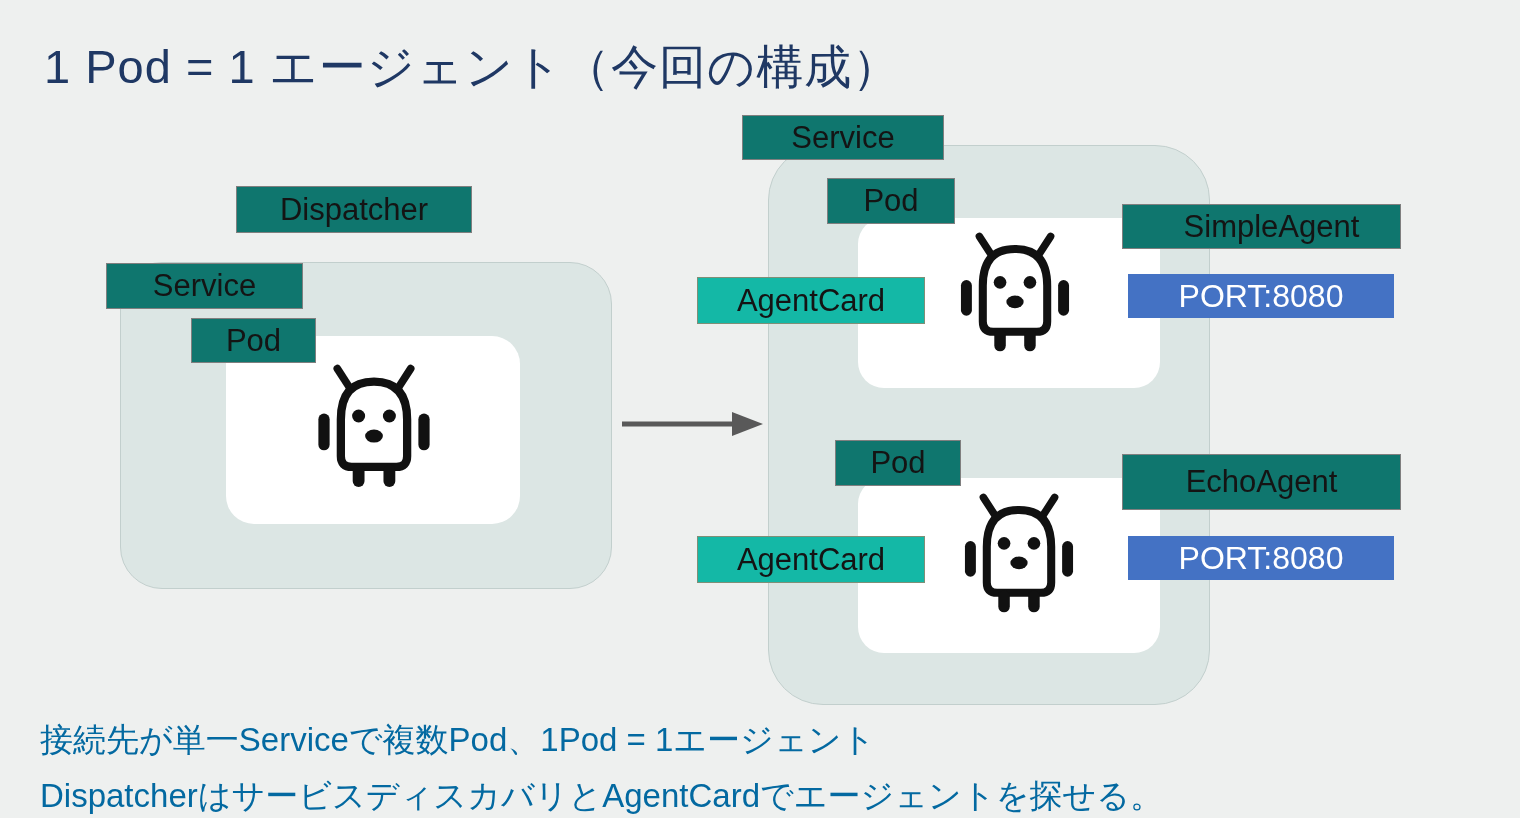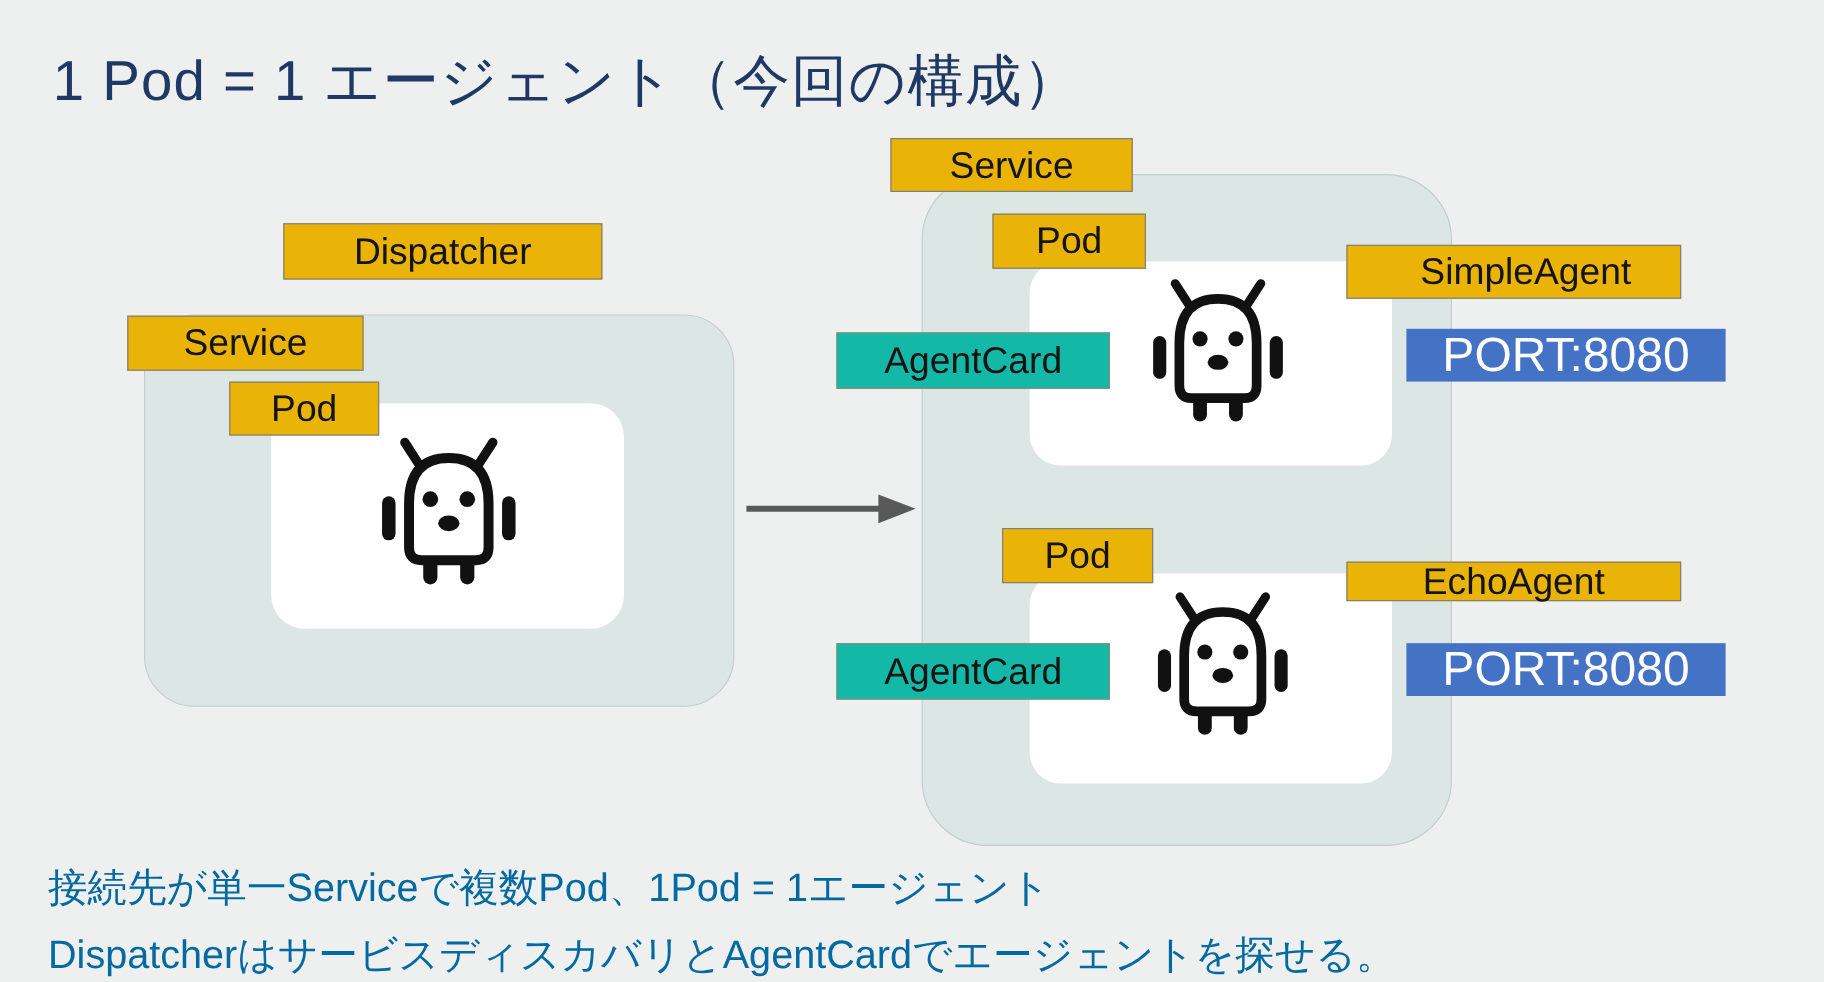--- a/index.html
+++ b/index.html
@@ -34,38 +34,38 @@
   .pod-inner {
     position: absolute;
     background: #ffffff;
     border-radius: 28px;
   }
   .left-pod-inner { left: 226px; top: 336px; width: 294px; height: 188px; }
   .pod-top        { left: 858px; top: 218px; width: 302px; height: 170px; border-radius: 26px; }
   .pod-bottom     { left: 858px; top: 478px; width: 302px; height: 175px; border-radius: 26px; }
   .label-box {
     position: absolute;
-    background: #eab308;
+    background: #0f766e;
     border: 1px solid #7f7f7f;
     display: flex;
     align-items: center;
     justify-content: center;
     font-size: 31px;
     color: #141414;
     box-sizing: border-box;
     white-space: nowrap;
   }
-  .dispatcher-label    { left: 236px; top: 186px; width: 266px; height: 47px; }
+  .dispatcher-label    { left: 236px; top: 186px; width: 236px; height: 47px; }
   .left-service-label  { left: 106px; top: 263px; width: 197px; height: 46px; }
   .left-pod-label      { left: 191px; top: 318px; width: 125px; height: 45px; }
   .right-service-label { left: 742px; top: 115px; width: 202px; height: 45px; }
   .pod-label-top       { left: 827px; top: 178px; width: 128px; height: 46px; }
   .agent-name-top      { left: 1122px; top: 204px; width: 279px; height: 45px; padding-left: 20px; }
   .pod-label-bottom    { left: 835px; top: 440px; width: 126px; height: 46px; }
-  .agent-name-bottom   { left: 1122px; top: 468px; width: 279px; height: 33px; }
+  .agent-name-bottom   { left: 1122px; top: 454px; width: 279px; height: 56px; }
   .agent-card {
     position: absolute;
     background: #14b8a6;
     border: 1px solid #7f8f77;
     display: flex;
     align-items: center;
     justify-content: center;
     font-size: 31px;
     color: #141414;
     box-sizing: border-box;
@@ -73,24 +73,23 @@
   }
   .agent-card-top    { left: 697px; top: 277px; width: 228px; height: 47px; }
   .agent-card-bottom { left: 697px; top: 536px; width: 228px; height: 47px; }
   .port-badge {
     position: absolute;
     background: #4472c4;
     color: #ffffff;
     display: flex;
     align-items: center;
     justify-content: center;
-    font-size: 40px;
+    font-size: 32px;
     box-sizing: border-box;
     white-space: nowrap;
-    margin-left: 44px;
   }
   .port-top    { left: 1128px; top: 274px; width: 266px; height: 44px; }
   .port-bottom { left: 1128px; top: 536px; width: 266px; height: 44px; }
   .robot { position: absolute; }
   .robot-left   { left: 303px; top: 358px; width: 142px; height: 142px; }
   .robot-top    { left: 946px; top: 226px; width: 138px; height: 138px; }
   .robot-bottom { left: 950px; top: 487px; width: 138px; height: 138px; }
   .arrow { position: absolute; left: 620px; top: 405px; width: 145px; height: 38px; }
   .footer {
     position: absolute;

